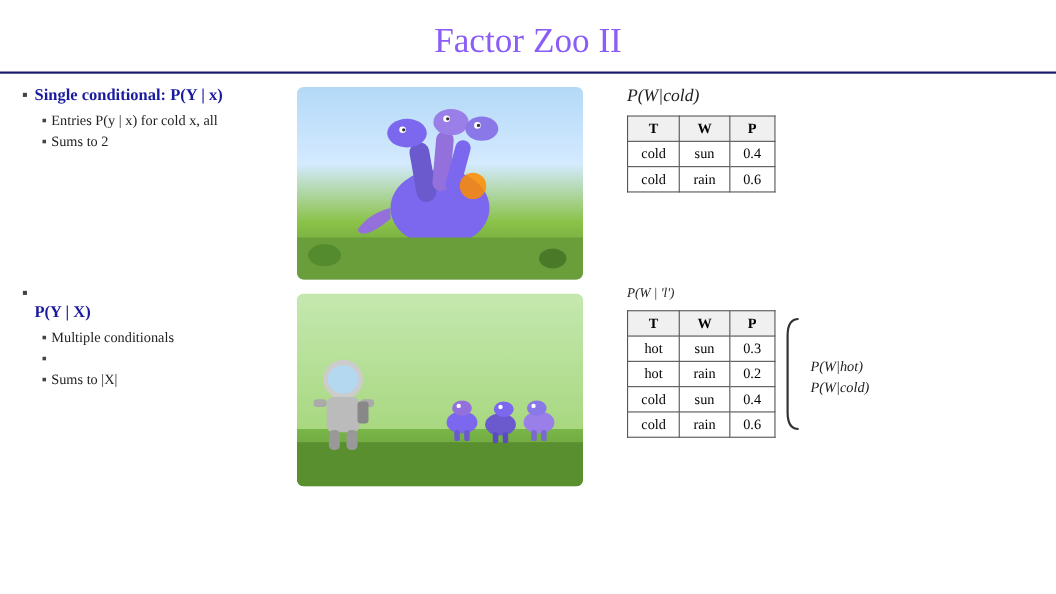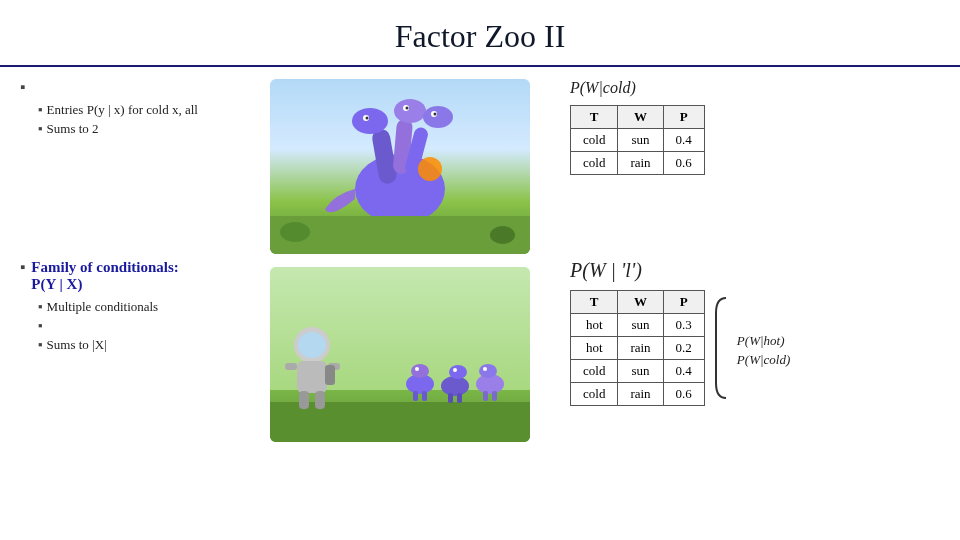--- a/index.html
+++ b/index.html
@@ -11,21 +11,21 @@
       overflow: hidden;
       position: relative;
     }
 
     
     .title-area {
       text-align: center;
       padding: 18px 0 10px;
       font-size: 32px;
       font-weight: normal;
-      color: #0f172a;
+      color: #8b5cf6;
     }
 
     
     .main {
       display: flex;
       padding: 12px 20px 0 20px;
       gap: 10px;
     }
 
     
@@ -163,20 +163,21 @@
 
 <div class="title-area">Factor Zoo II</div>
 <hr class="divider">
 
 <div class="main">
 
   <div class="left-col">
     <div class="section">
       <div class="section-title">
         <span class="bullet">▪</span>
+        <span>Single conditional: P(Y | x)</span>
       </div>
       <div class="sub-items">
         <div class="sub-item">
           <span class="sub-bullet">▪</span>
           <span>Entries P(y | x) for cold x, all</span>
         </div>
         <div class="sub-item">
           <span class="sub-bullet">▪</span>
           <span>Sums to 2</span>
         </div>
@@ -260,21 +261,21 @@
   </div>
 </div>
 
 <div style="display:flex; padding: 0 20px; gap:10px; margin-top: 5px;">
 
   <div class="bottom-left-text">
     <div class="section">
       <div class="section-title">
         <span class="bullet">▪</span>
         <span>
-          <span>Family of conditionals:</span><br>
+          <br>
           <span style="margin-left:0;">P(Y | X)</span>
         </span>
       </div>
       <div class="sub-items">
         <div class="sub-item">
           <span class="sub-bullet">▪</span>
           <span>Multiple conditionals</span>
         </div>
         <div class="sub-item">
           <span class="sub-bullet">▪</span>
@@ -329,21 +330,21 @@
         <rect x="48" y="59" width="5" height="10" rx="2" fill="#5a4cbb"></rect>
         <rect x="57" y="59" width="5" height="10" rx="2" fill="#5a4cbb"></rect>
         <rect x="83" y="57" width="5" height="10" rx="2" fill="#7a6acd"></rect>
         <rect x="92" y="57" width="5" height="10" rx="2" fill="#7a6acd"></rect>
       </svg>
     </div>
   </div>
 
   <div style="flex:1; display:flex; flex-direction:column; padding-left:10px;">
 
-    <div class="math-formula" style="font-size:20px; margin-bottom:8px;">
+    <div class="math-formula" style="font-size:12px; margin-bottom:8px;">
       <i>P</i>(<i>W</i> | '<i>l</i>')
     </div>
 
     <div style="display:flex; align-items:center; gap:6px;">
       <table class="prob-table">
         <thead>
           <tr>
             <th>T</th>
             <th>W</th>
             <th>P</th>

